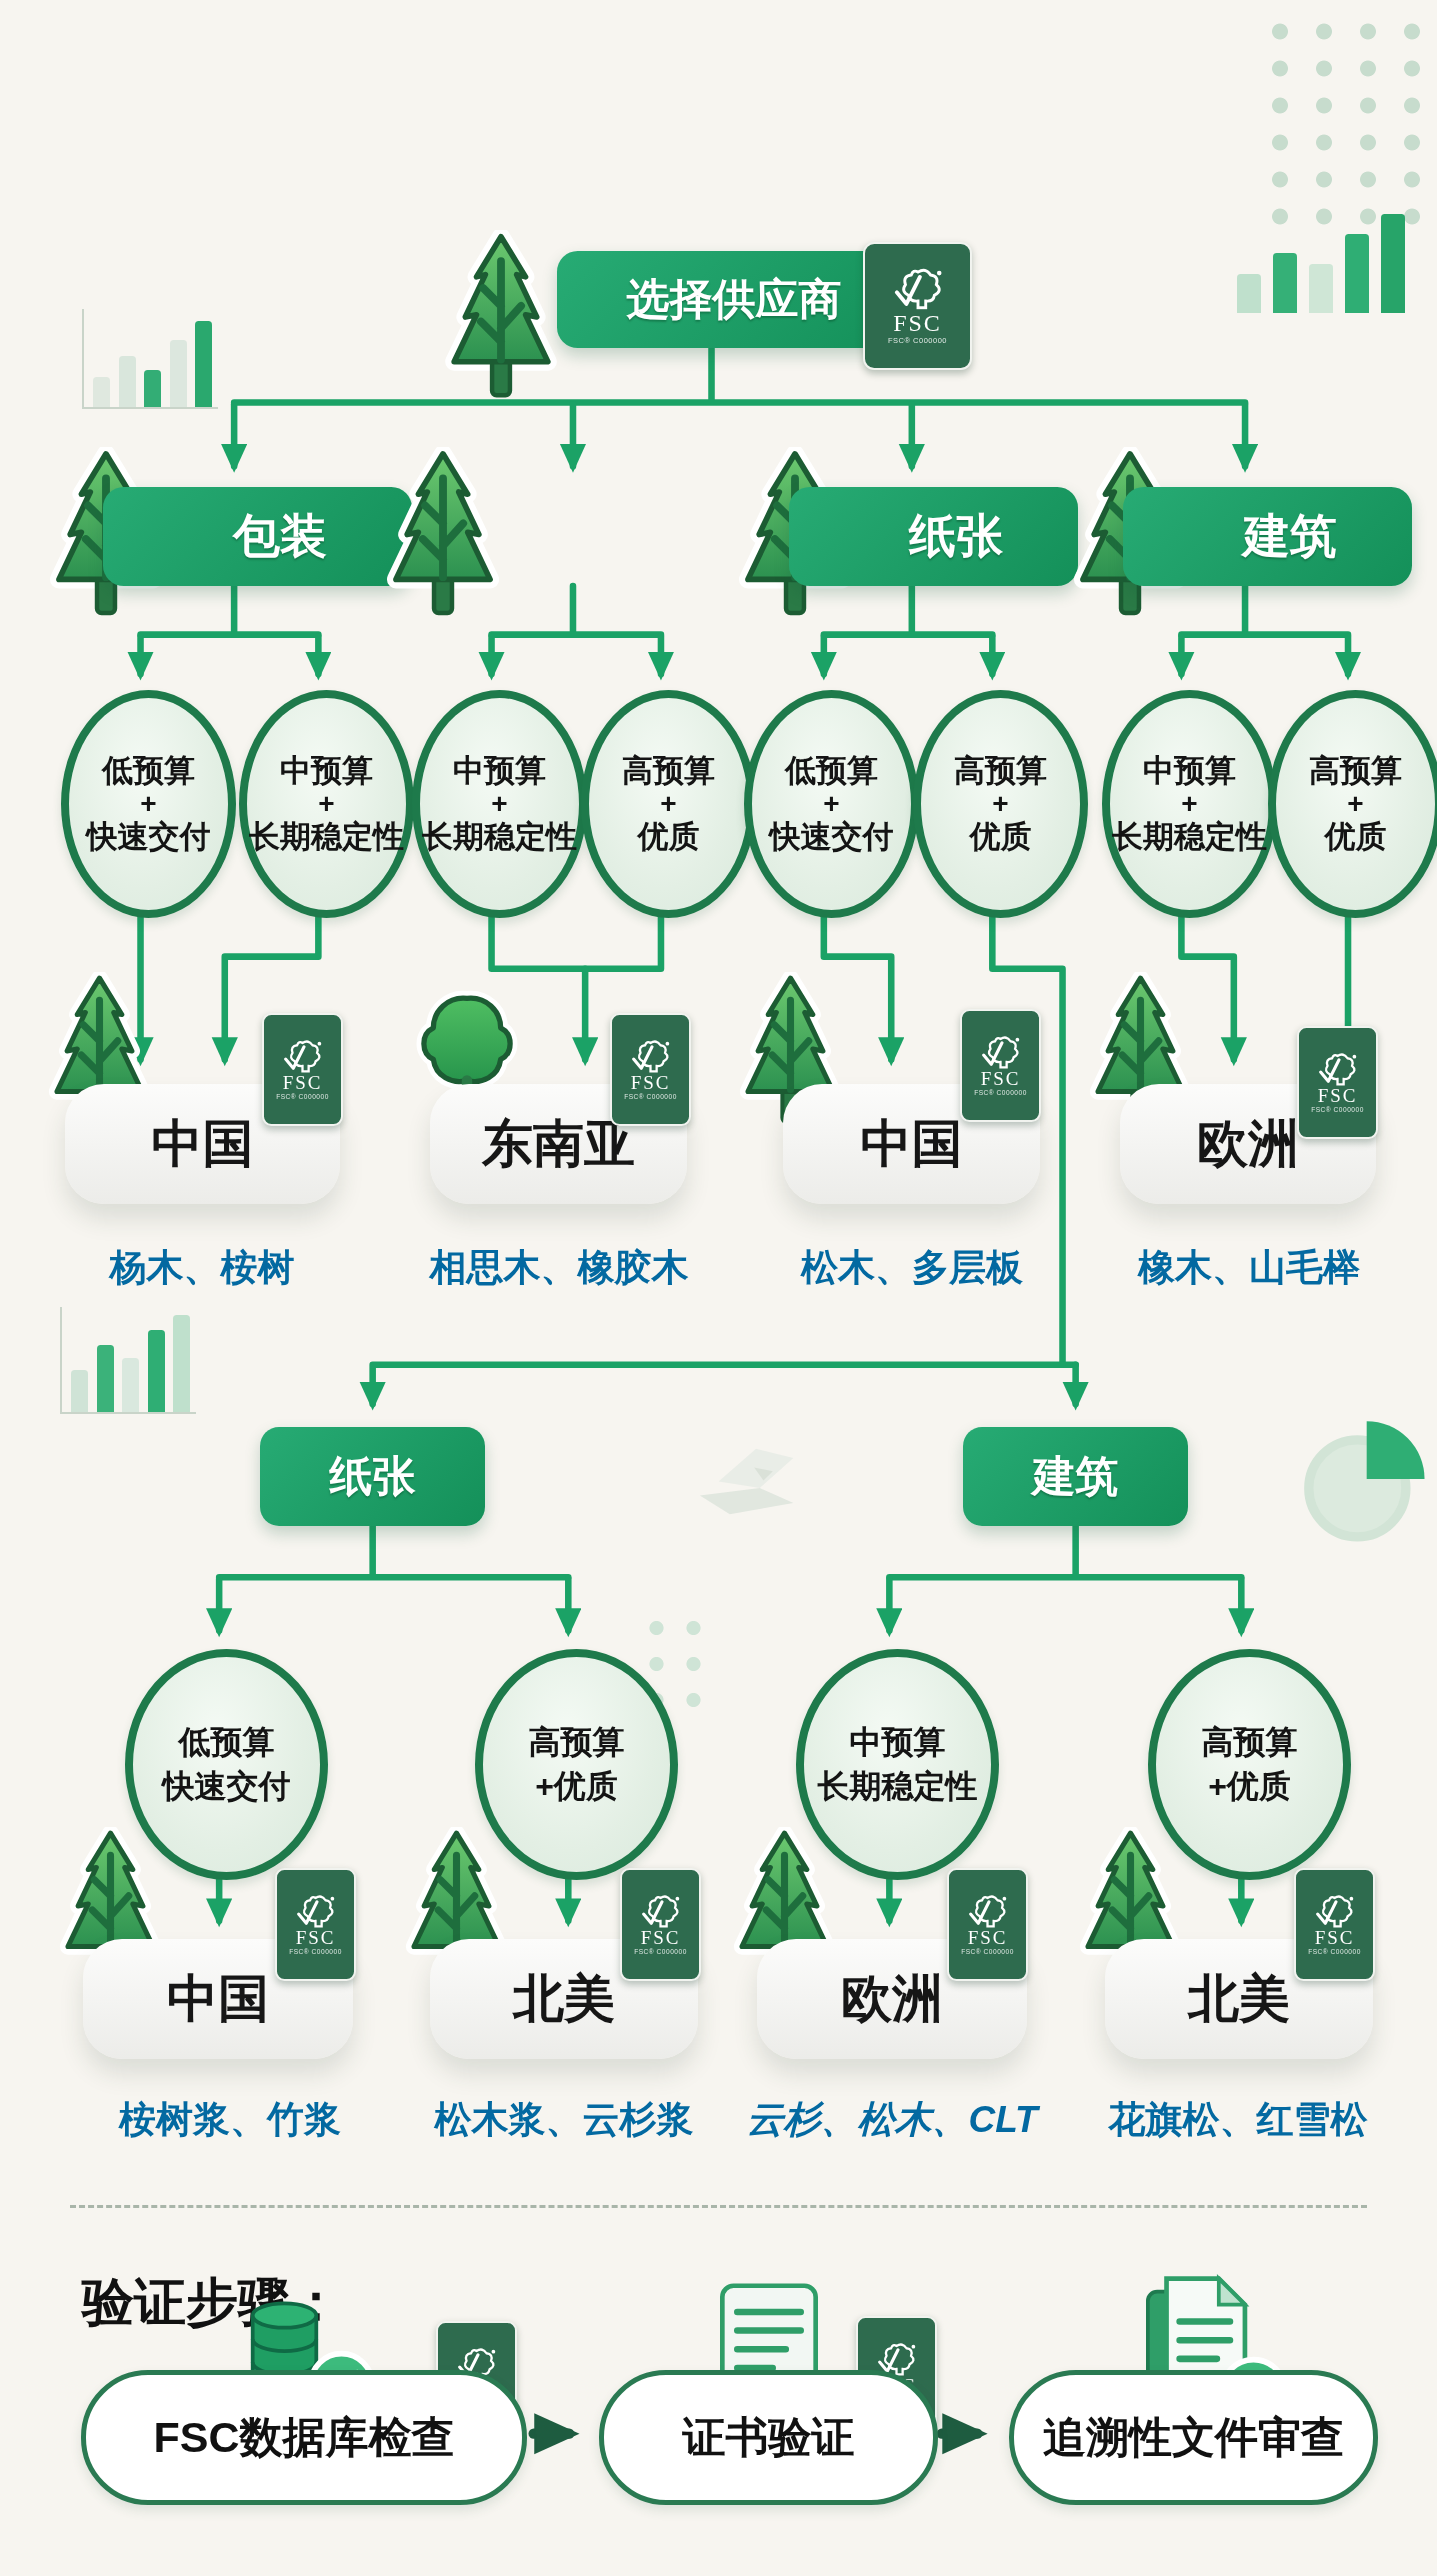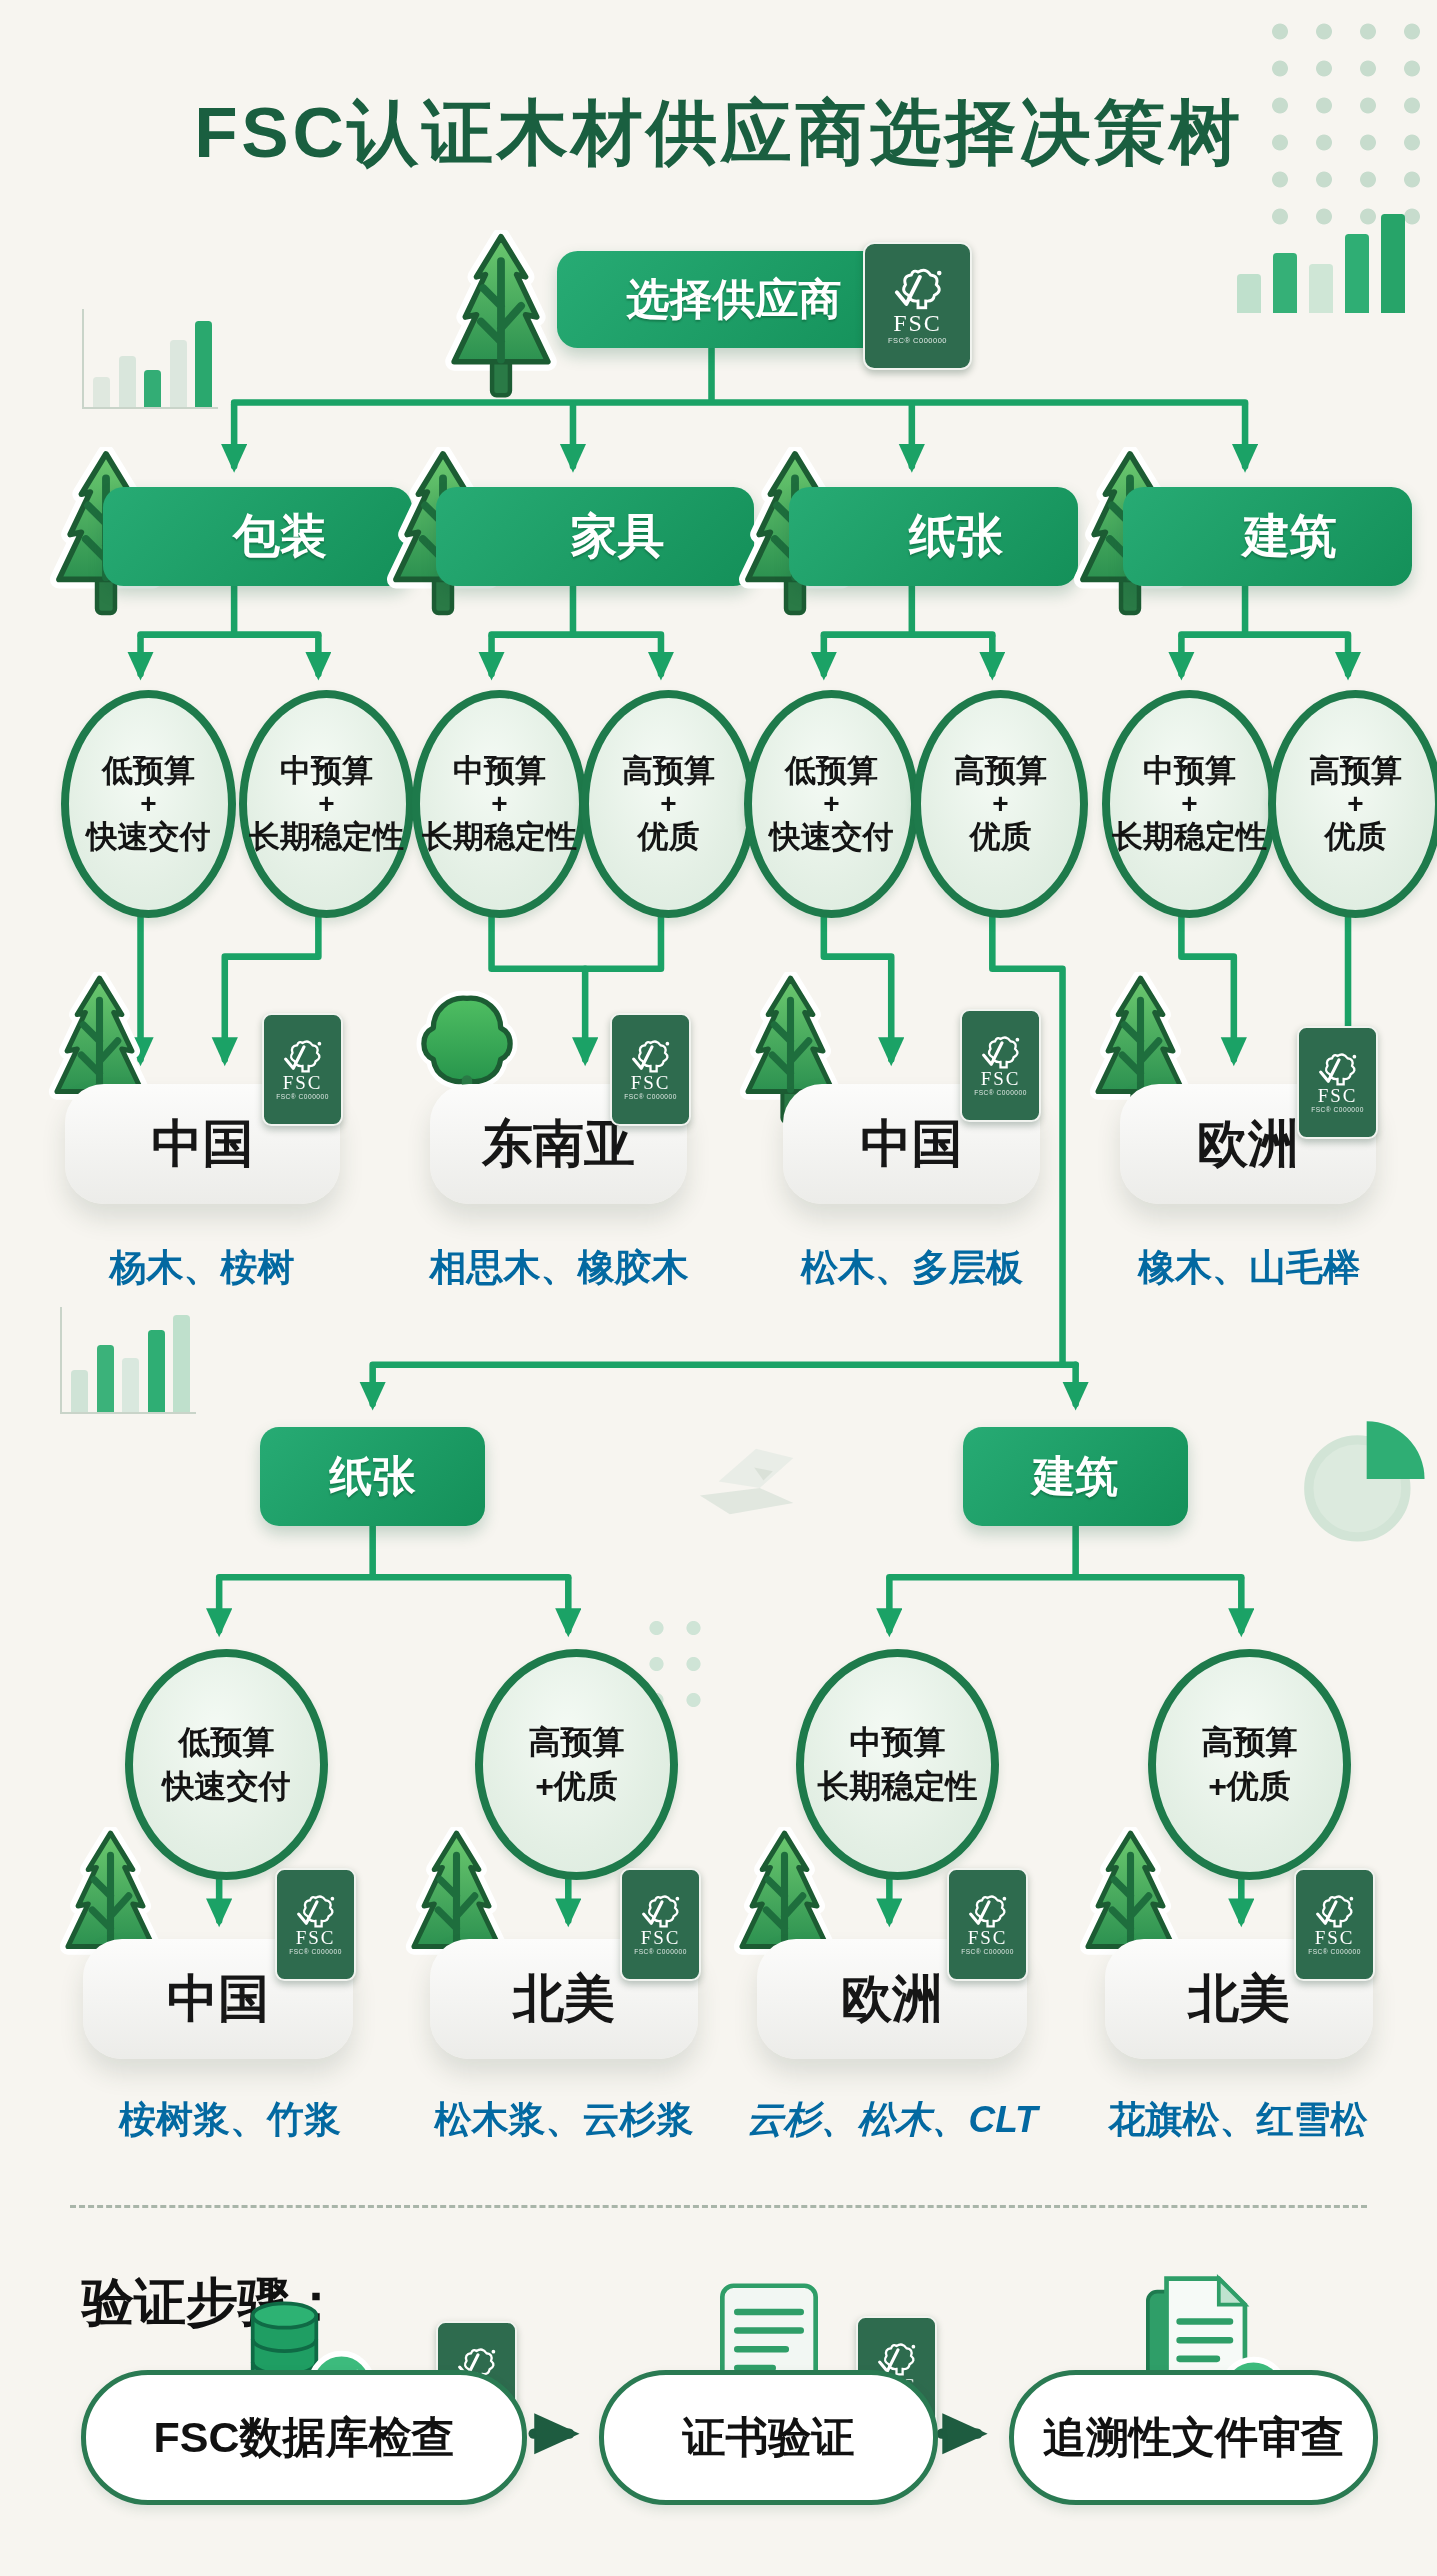--- a/index.html
+++ b/index.html
@@ -172,21 +172,20 @@
     <path d="M80,80 L80,18 A62,62 0 0 1 142,80 Z" fill="#2fae74"></path>
   </svg>
   <svg class="icon" style="left:681px;top:1430px;opacity:.55;" width="150" height="103" viewBox="0 0 160 110">
     <path d="M40,55 L80,20 L120,30 L84,62 Z" fill="#dfe7e0"></path>
     <path d="M20,70 L84,62 L120,78 L52,90 Z" fill="#d0dcd2"></path>
     <path d="M78,40 L98,44 L88,54 Z" fill="#c3d2c6"></path>
   </svg>
   <div class="dots" style="left:638px;top:1610px;width:75px;height:103px;
               background-image:radial-gradient(circle,#cfe4d6 6.6px,transparent 7.5px);background-size:37px 36px;"></div>
 
-  <div class="title">FSC认证木材供应商选择决策树</div>
 
   <svg class="tree" style="left:440px;top:230px;" width="122" height="173" viewBox="0 0 130 185">
       <use href="#pine"></use>
     </svg>
   <div class="cat root" style="left:557px;top:251px;width:354px;height:97px;">
     <span>选择供应商</span>
   </div>
   <div class="badge big" style="left:863px;top:242px;">
     <svg viewBox="0 0 56 44">
         <use href="#fscmark"></use>
@@ -197,23 +196,20 @@
 
   <svg class="tree" style="left:49px;top:447px;" width="114" height="174" viewBox="0 0 122 186">
       <use href="#pine"></use>
     </svg>
   <div class="cat l1" style="left:103px;top:487px;width:264px;">
     <span>包装</span>
   </div>
   <svg class="tree" style="left:386px;top:447px;" width="114" height="174" viewBox="0 0 122 186">
       <use href="#pine"></use>
     </svg>
-  <div class="cat l1" style="left:436px;top:487px;width:273px;">
-    <span>家具</span>
-  </div>
   <svg class="tree" style="left:738px;top:447px;" width="114" height="174" viewBox="0 0 122 186">
       <use href="#pine"></use>
     </svg>
   <div class="cat l1" style="left:789px;top:487px;width:244px;">
     <span>纸张</span>
   </div>
   <svg class="tree" style="left:1073px;top:447px;" width="114" height="174" viewBox="0 0 122 186">
       <use href="#pine"></use>
     </svg>
   <div class="cat l1" style="left:1123px;top:487px;width:244px;">

